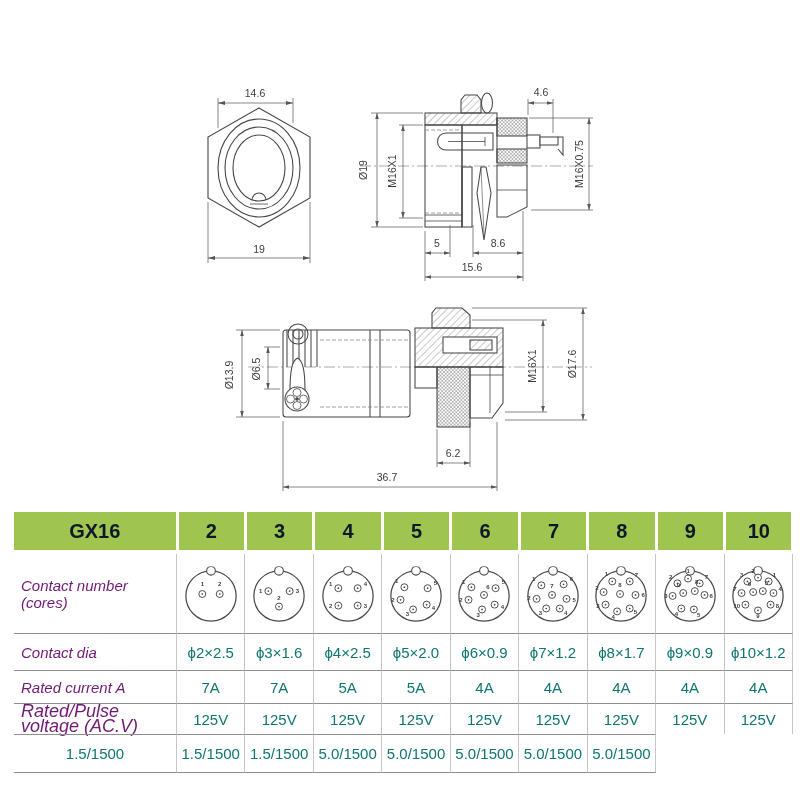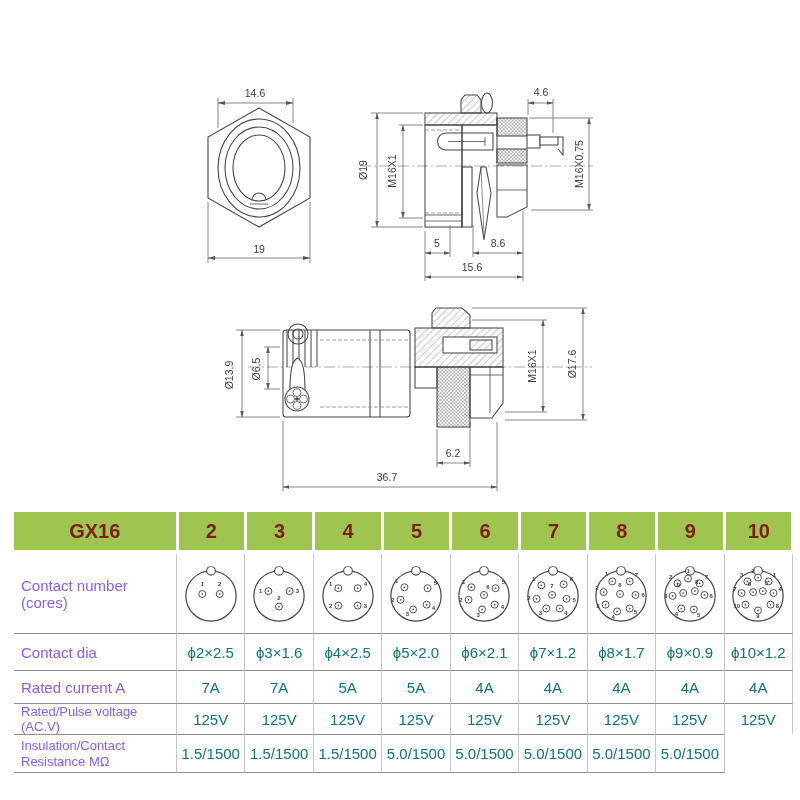--- a/index.html
+++ b/index.html
@@ -5,27 +5,27 @@
   html,body{margin:0;padding:0;}
   body{width:800px;height:800px;background:#fff;position:relative;overflow:hidden;
        font-family:"Liberation Sans", sans-serif;}
   .drw{position:absolute;}
   svg text{font-family:"Liberation Sans", sans-serif;fill:#3d3d3d;}
   .dimtxt{font-size:10.5px;}
   
   .spec-table{position:absolute;left:14px;top:512px;width:779px;
       display:grid;grid-template-columns:163px repeat(9,1fr);}
   .spec-table > div{box-sizing:border-box;}
-  .hc{background:#9fc44f;color:#7f1d1d;font-size:20px;font-weight:bold;
+  .hc{background:#9fc44f;color:#0f172a;font-size:20px;font-weight:bold;
       text-align:center;height:38px;line-height:38px;margin:0 1.5px 4px 1.5px;}
   .hc.first{margin-left:0;}
   .c{border-right:1px solid #c6c6c6;display:flex;align-items:center;
      justify-content:center;font-size:15px;color:#0f766e;}
-  .lbl{justify-content:flex-start;padding-left:7px;text-align:left;color:#8b5cf6;}
-  .small{font-size:13px;line-height:15.5px;}
+  .lbl{justify-content:flex-start;padding-left:7px;text-align:left;color:#701a75;font-style:italic;}
+  .small{font-size:18px;line-height:15.5px;}
   .bt{border-top:1px solid #8d8d8d;}
   .bb{border-bottom:1px solid #8d8d8d;}
   .r-diag{height:79px;}
   .r-dia{height:37px;}
   .r-cur{height:33px;}
   .r-volt{height:31px;}
   .r-ins{height:39px;}
   .pin-svg{width:58px;height:62px;display:block;}
 </style>
 </head>
@@ -465,21 +465,21 @@
         <circle cx="17" cy="43" r="0.9" fill="#4a4a4a"></circle>
         <text x="8" y="46" font-size="6.2" text-anchor="middle" fill="#222" font-weight="bold">10</text>
       </svg>
     </div>
 
   <div class="c lbl bt r-dia">Contact dia</div>
   <div class="c bt r-dia">ϕ2×2.5</div>
   <div class="c bt r-dia">ϕ3×1.6</div>
   <div class="c bt r-dia">ϕ4×2.5</div>
   <div class="c bt r-dia">ϕ5×2.0</div>
-  <div class="c bt r-dia">ϕ6×2.1</div>
+  <div class="c bt r-dia">ϕ6×0.9</div>
   <div class="c bt r-dia">ϕ7×1.2</div>
   <div class="c bt r-dia">ϕ8×1.7</div>
   <div class="c bt r-dia">ϕ9×0.9</div>
   <div class="c bt r-dia">ϕ10×1.2</div>
 
   <div class="c lbl bt r-cur">Rated current A</div>
   <div class="c bt r-cur">7A</div>
   <div class="c bt r-cur">7A</div>
   <div class="c bt r-cur">5A</div>
   <div class="c bt r-cur">5A</div>
@@ -493,21 +493,20 @@
   <div class="c bt r-volt">125V</div>
   <div class="c bt r-volt">125V</div>
   <div class="c bt r-volt">125V</div>
   <div class="c bt r-volt">125V</div>
   <div class="c bt r-volt">125V</div>
   <div class="c bt r-volt">125V</div>
   <div class="c bt r-volt">125V</div>
   <div class="c bt r-volt">125V</div>
   <div class="c bt r-volt">125V</div>
 
-  <div class="c lbl small bt bb r-ins">Insulation/Contact Resistance MΩ</div>
   <div class="c bt bb r-ins">1.5/1500</div>
   <div class="c bt bb r-ins">1.5/1500</div>
   <div class="c bt bb r-ins">1.5/1500</div>
   <div class="c bt bb r-ins">5.0/1500</div>
   <div class="c bt bb r-ins">5.0/1500</div>
   <div class="c bt bb r-ins">5.0/1500</div>
   <div class="c bt bb r-ins">5.0/1500</div>
   <div class="c bt bb r-ins">5.0/1500</div>
 </div>
 

